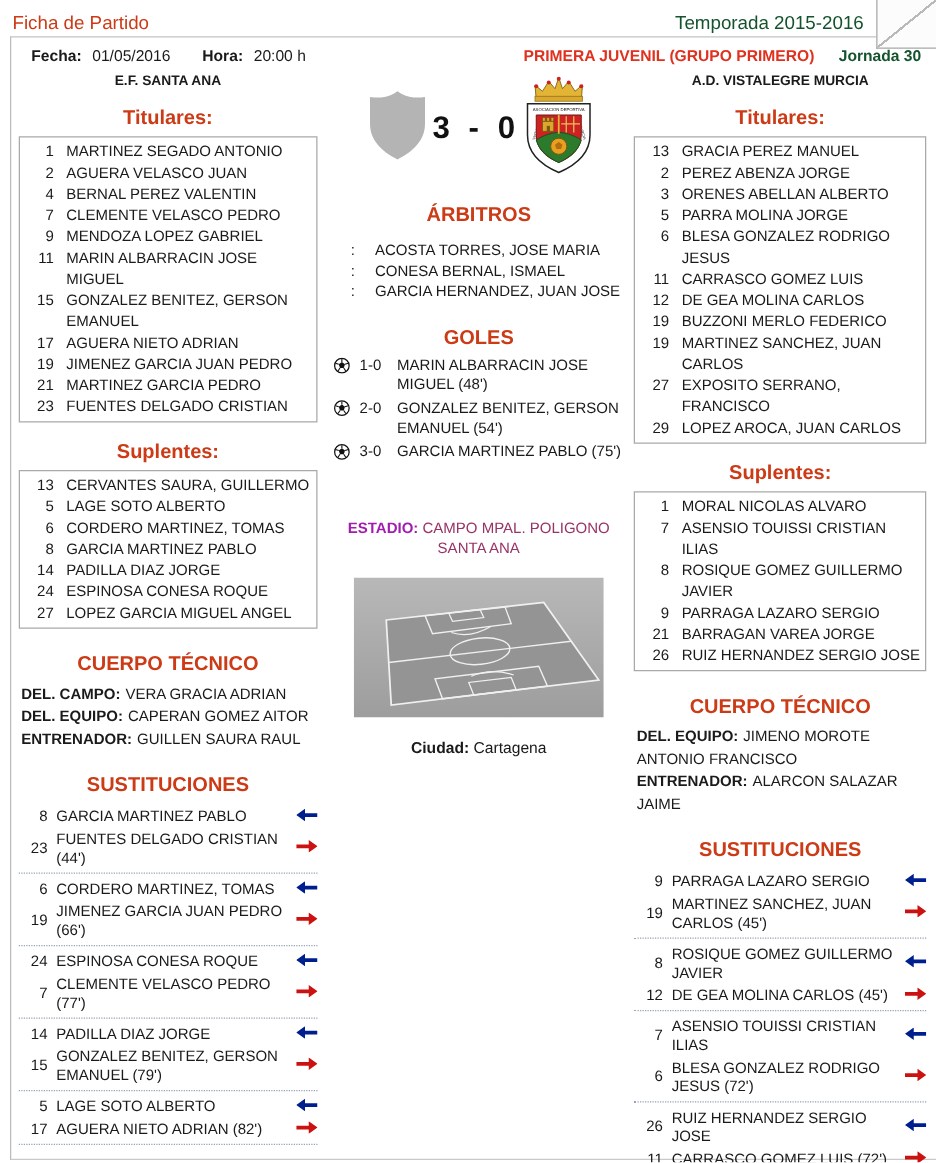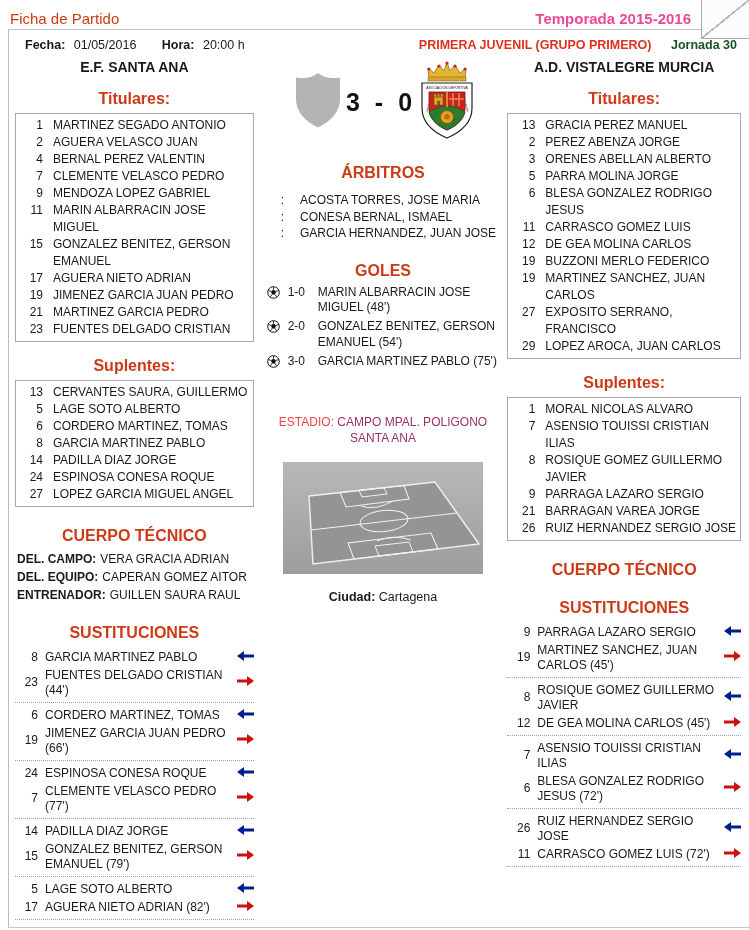--- a/index.html
+++ b/index.html
@@ -2,41 +2,41 @@
 <html><head>
 <meta charset="utf-8">
 <style>
   html,body{margin:0;padding:0;background:#fff;}
   .page{position:relative;width:749px;height:930px;background:#fff;overflow:hidden;
         font-family:"Liberation Sans", sans-serif;color:#1a1a1a;}
   
   .header-row{display:flex;justify-content:space-between;align-items:center;
               padding:8px 58px 0 10px;height:21px;}
   .page-title{color:#cc3a16;font-size:15px;}
-  .season{color:#ec4899;font-size:15px;font-weight:bold;}
+  .season{color:#14532d;font-size:15px;font-weight:normal;}
   
   .fold{position:absolute;top:0;right:0;width:47px;height:38px;background:#fcfcfc;
         border-left:1px solid #a8a8a8;border-bottom:1px solid #a8a8a8;z-index:6;
         background-image:linear-gradient(to bottom right,transparent 48.5%,#b9b9b9 48.5%,#b9b9b9 51.5%,transparent 51.5%);}
   
   .sheet{margin-left:8px;border-top:1px solid #c4c4c4;border-left:1px solid #bcbcbc;
          border-bottom:1px solid #c9c9c9;height:899px;box-sizing:border-box;position:relative;}
   .meta-row{display:flex;justify-content:space-between;padding:8px 12px 0 16px;font-size:12.5px;}
   .meta-left b{margin-right:5px;}
   .meta-left .val{margin-right:22px;}
   .meta-right{font-weight:bold;}
   .competition{color:#e0301e;margin-right:16px;}
   .jornada{color:#14532d;margin-top:24px;}
   
   .cols{display:flex;align-items:flex-start;}
   .col{box-sizing:border-box;}
   .col-left{width:250px;padding:0 5px 0 6px;}
   .col-center{width:249px;padding:0 2px;}
   .col-right{width:242px;padding-right:8px;}
-  .team-name{text-align:center;font-weight:bold;font-size:14px;margin:7px 0 0;}
+  .team-name{text-align:center;font-weight:bold;font-size:11px;margin:7px 0 0;}
   .sec-label{color:#cc3a16;font-weight:bold;font-size:16px;text-align:center;margin:15px 0 5px;}
   .sec-label.caps{margin-top:20px;}
   
   .roster-box{border:1px solid #a9a9a9;padding:3px 0 3px 0;background:#fff;}
   .roster-row{display:flex;font-size:12px;line-height:17px;}
   .roster-num{width:27px;text-align:right;flex:none;font-weight:normal;}
   .roster-name{flex:1;margin-left:10px;padding-right:3px;}
   
   .staff-block{margin:4px 0 0 2px;}
   .staff-row{font-size:12px;line-height:18px;}
@@ -55,21 +55,21 @@
   .ref-block{margin-top:10px;}
   .ref-row{display:flex;font-size:12px;line-height:16.5px;padding-left:20px;}
   .ref-colon{flex:none;}
   .ref-name{margin-left:16px;}
   .goals-block{margin-top:4px;}
   .goal-row{display:flex;font-size:12px;line-height:15.5px;margin:3.5px 0;align-items:flex-start;}
   .goal-icon{flex:none;margin:1px 8px 0 6px;}
   .goal-score{flex:none;width:24px;margin-right:6px;}
   .goal-name{flex:1;padding-right:2px;}
   .estadio{margin:42px 8px 0;text-align:center;font-size:12px;line-height:16px;}
-  .estadio-label{font-weight:normal;color:#ef4444;}
+  .estadio-label{font-weight:bold;color:#a21caf;}
   .estadio-value{color:#993366;}
   .field-wrap{margin:16px auto 0;width:200px;}
   .ciudad{text-align:center;font-size:12.5px;margin-top:12px;}
   .ciudad-label{font-weight:bold;}
 </style>
 </head>
 <body>
 
 <div class="page">
 
@@ -558,20 +558,30 @@
               <span class="roster-name">BARRAGAN VAREA JORGE</span>
             </div>
 
             <div class="roster-row">
               <span class="roster-num">26</span>
               <span class="roster-name">RUIZ HERNANDEZ SERGIO JOSE</span>
             </div>
           </div>
 
         <div class="sec-label caps">CUERPO TÉCNICO</div>
+        <div class="staff-block">
+
+            <div class="staff-row">
+              <span class="staff-role">DEL. EQUIPO:</span><span>JIMENO MOROTE ANTONIO FRANCISCO</span>
+            </div>
+
+            <div class="staff-row">
+              <span class="staff-role">ENTRENADOR:</span><span>ALARCON SALAZAR JAIME</span>
+            </div>
+          </div>
 
         <div class="sec-label caps">SUSTITUCIONES</div>
         <div class="subs-block">
 
             <div class="sub-row">
               <span class="sub-num">9</span>
               <span class="sub-name">PARRAGA LAZARO SERGIO</span>
               <span class="sub-arrow">
                 <svg width="17" height="10" viewBox="0 0 17 10">
                   <path d="M17 3.5 H7 V0 L0 5 L7 10 V6.5 H17 Z" fill="#001f8e"></path>

